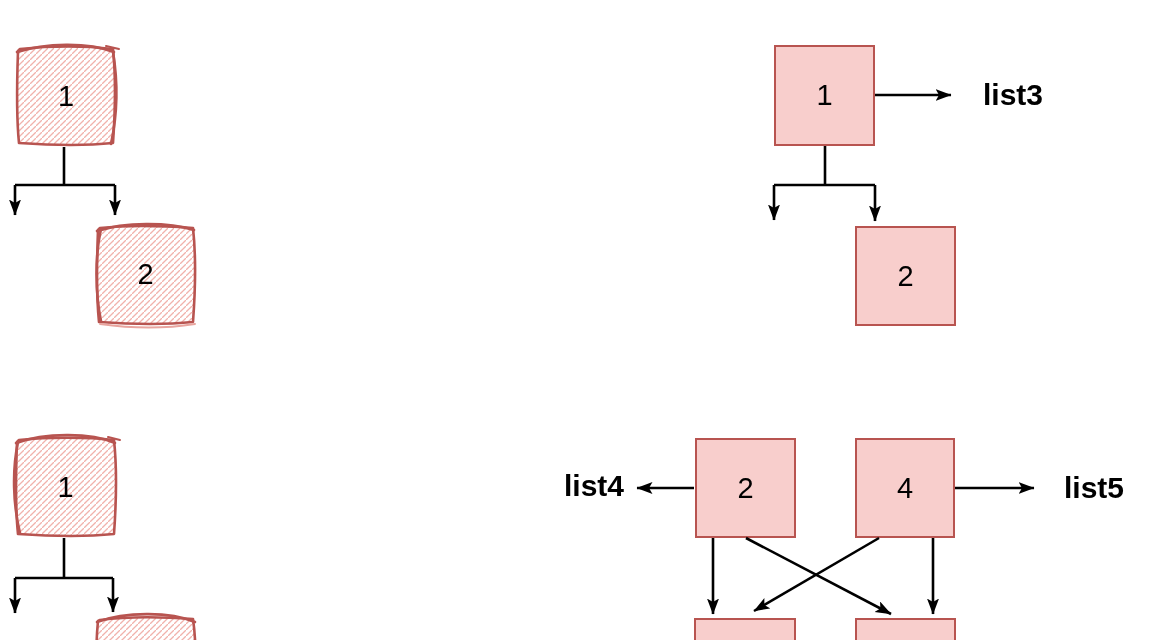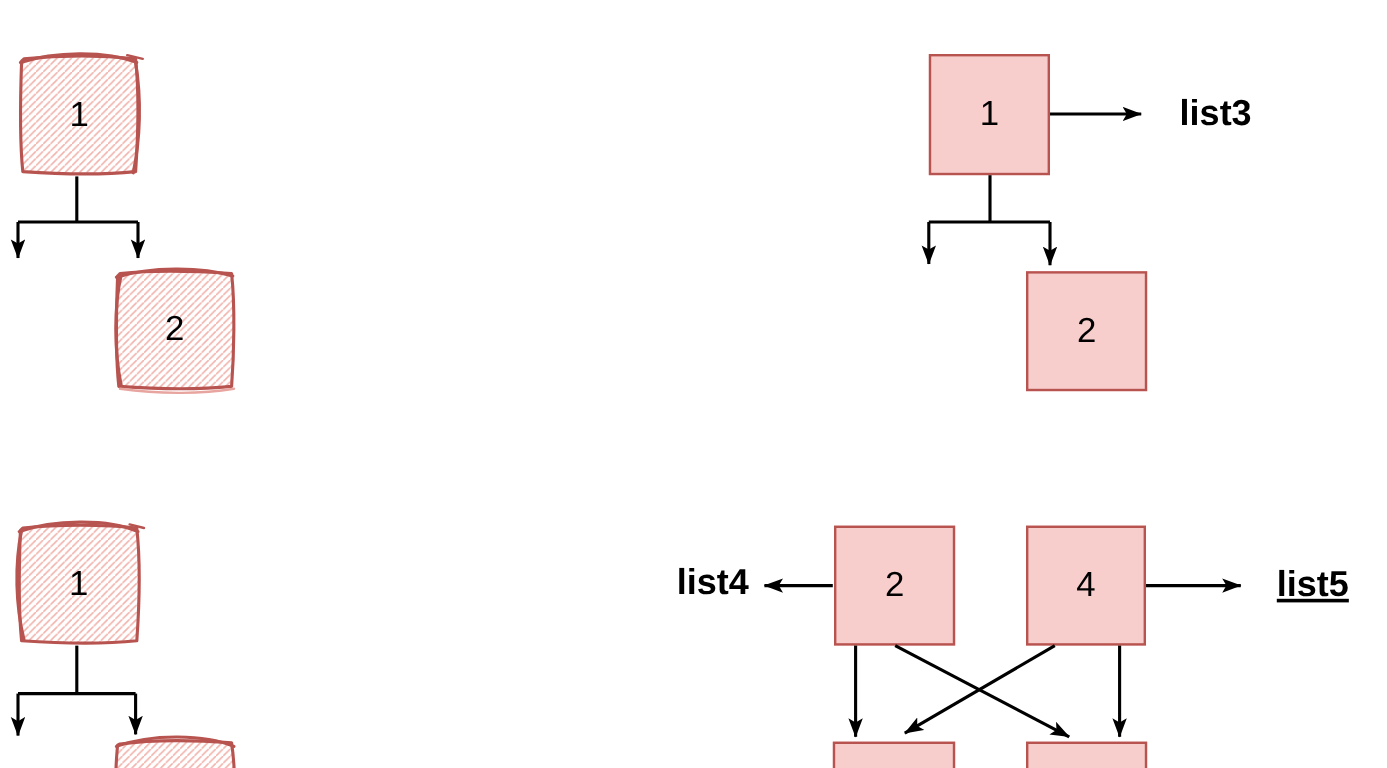--- a/index.html
+++ b/index.html
@@ -142,15 +142,15 @@
   </div>
   <div class="node ghost" style="left:94px; top:224px; width:103px; height:101px;">
     <span>2</span>
   </div>
   <div class="node ghost" style="left:13px; top:436px; width:105px; height:102px;">
     <span>1</span>
   </div>
 
   <div class="ptr-label" style="left:983px; top:95px;">list3</div>
   <div class="ptr-label" style="left:564px; top:486px;">list4</div>
-  <div class="ptr-label" style="left:1064px; top:488px;text-decoration:underline;">list5</div>
+  <div class="ptr-label" style="left:1064px; top:488px;">list5</div>
 
 </div>
 
 </body></html>

